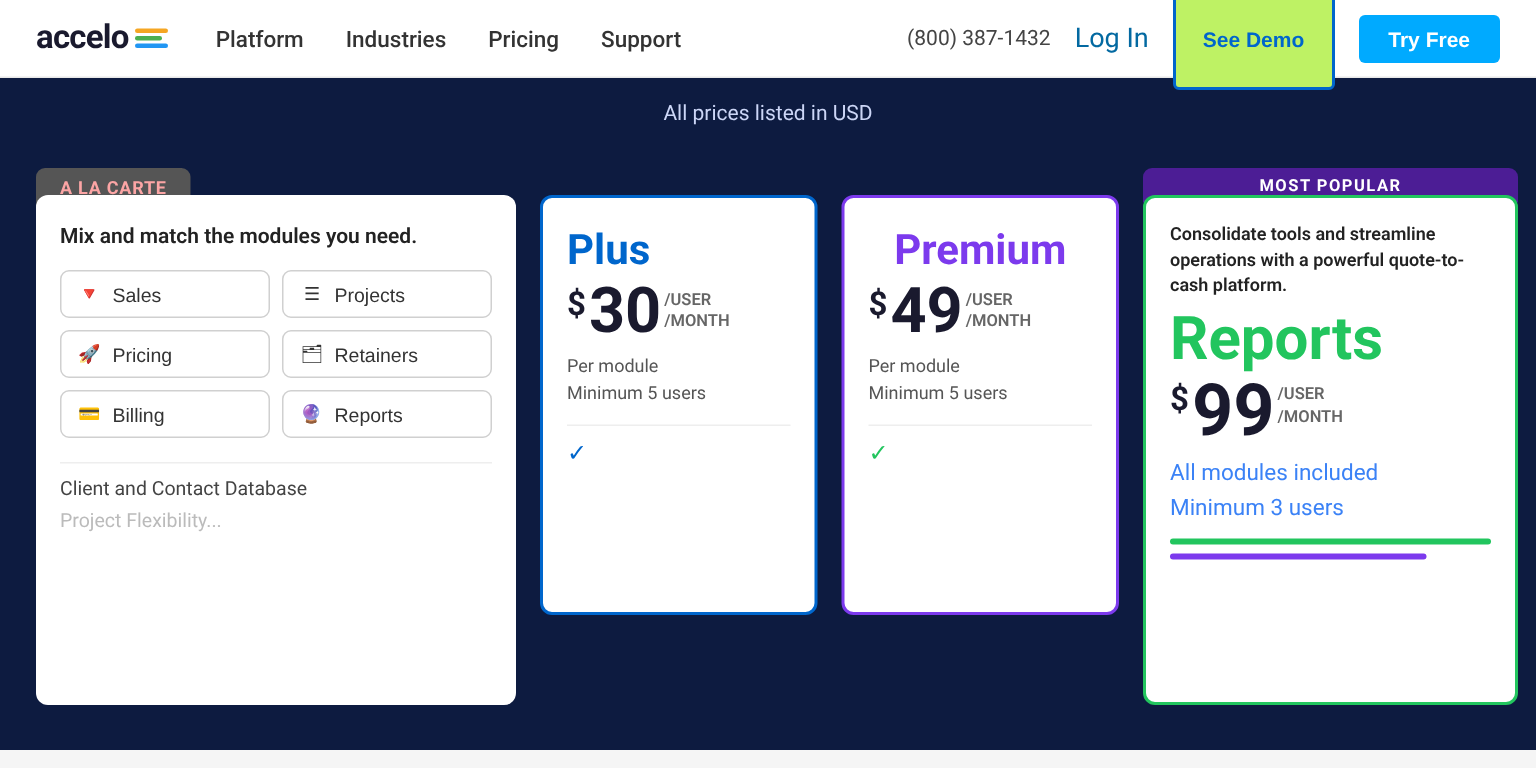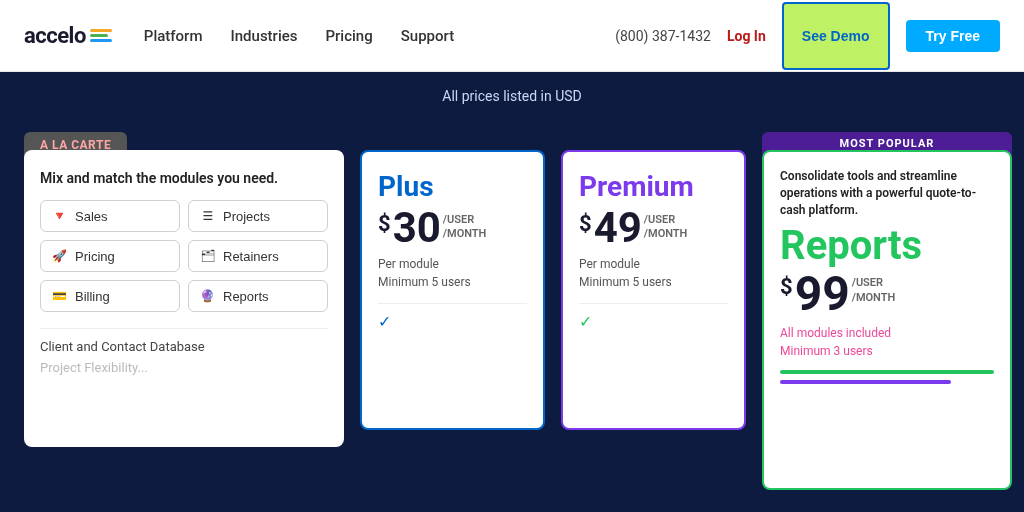--- a/index.html
+++ b/index.html
@@ -1,21 +1,21 @@
 <!DOCTYPE html>
 <html><head>
   <meta charset="utf-8">
   <style>
     * { margin: 0; padding: 0; box-sizing: border-box; }
     body { font-family: -apple-system, BlinkMacSystemFont, 'Segoe UI', Roboto, sans-serif; background: #f5f5f5; width: 1024px; height: 512px; overflow: hidden; }
 
     
     .header {
       background: #fff;
-      height: 72px;
+      height: 52px;
       display: flex;
       align-items: center;
       padding: 0 24px;
       border-bottom: 1px solid #e8e8e8;
       position: relative;
       z-index: 10;
     }
     .logo {
       display: flex;
       align-items: center;
@@ -52,24 +52,24 @@
     .header-right {
       display: flex;
       align-items: center;
       gap: 16px;
     }
     .phone {
       font-size: 14px;
       color: #444;
     }
     .login-link {
-      font-size: 14px;
-      color: #b91c1c;
+      font-size: 18px;
+      color: #0369a1;
       cursor: pointer;
-      font-weight: 700;
+      font-weight: 400;
     }
     .see-demo-btn {
       border: 2px solid #0066cc;
       color: #0066cc;
       background: #bef264;
       padding: 24px 18px;
       border-radius: 4px;
       font-size: 14px;
       font-weight: 600;
       cursor: pointer;
@@ -108,21 +108,21 @@
       height: calc(512px - 64px - 48px);
       position: relative;
     }
 
     
     .alacarte-card {
       background: #fff;
       border-radius: 8px;
       width: 320px;
       min-width: 320px;
-      height: 297px;
+      height: 340px;
       position: relative;
       margin-top: -12px;
     }
     .alacarte-tab {
       background: #555;
       color: #fca5a5;
       font-size: 12px;
       font-weight: 700;
       padding: 6px 16px;
       border-radius: 6px 6px 0 0;
@@ -256,20 +256,21 @@
       margin-top: 30px;
       padding: 18px 16px;
       display: flex;
       flex-direction: column;
     }
     .premium-title {
       font-size: 28px;
       font-weight: 700;
       color: #7c3aed;
       margin-bottom: 4px;
+      text-align: center;
     }
 
     
     .bundle-card {
       background: #fff;
       border: 2.5px solid #22c55e;
       border-radius: 8px;
       width: 250px;
       min-width: 250px;
       height: 340px;
@@ -313,22 +314,22 @@
       gap: 2px;
       margin-bottom: 6px;
     }
     .bundle-price-big {
       font-size: 48px;
       font-weight: 700;
       color: #1a1a2e;
       line-height: 1;
     }
     .bundle-sub {
-      font-size: 12px;
-      color: #ec4899;
+      font-size: 15px;
+      color: #3b82f6;
       line-height: 1.5;
     }
     .bundle-bar {
       height: 4px;
       background: #22c55e;
       border-radius: 2px;
       margin: 10px 0 6px 0;
       width: 100%;
     }
     .bundle-bar2 {

